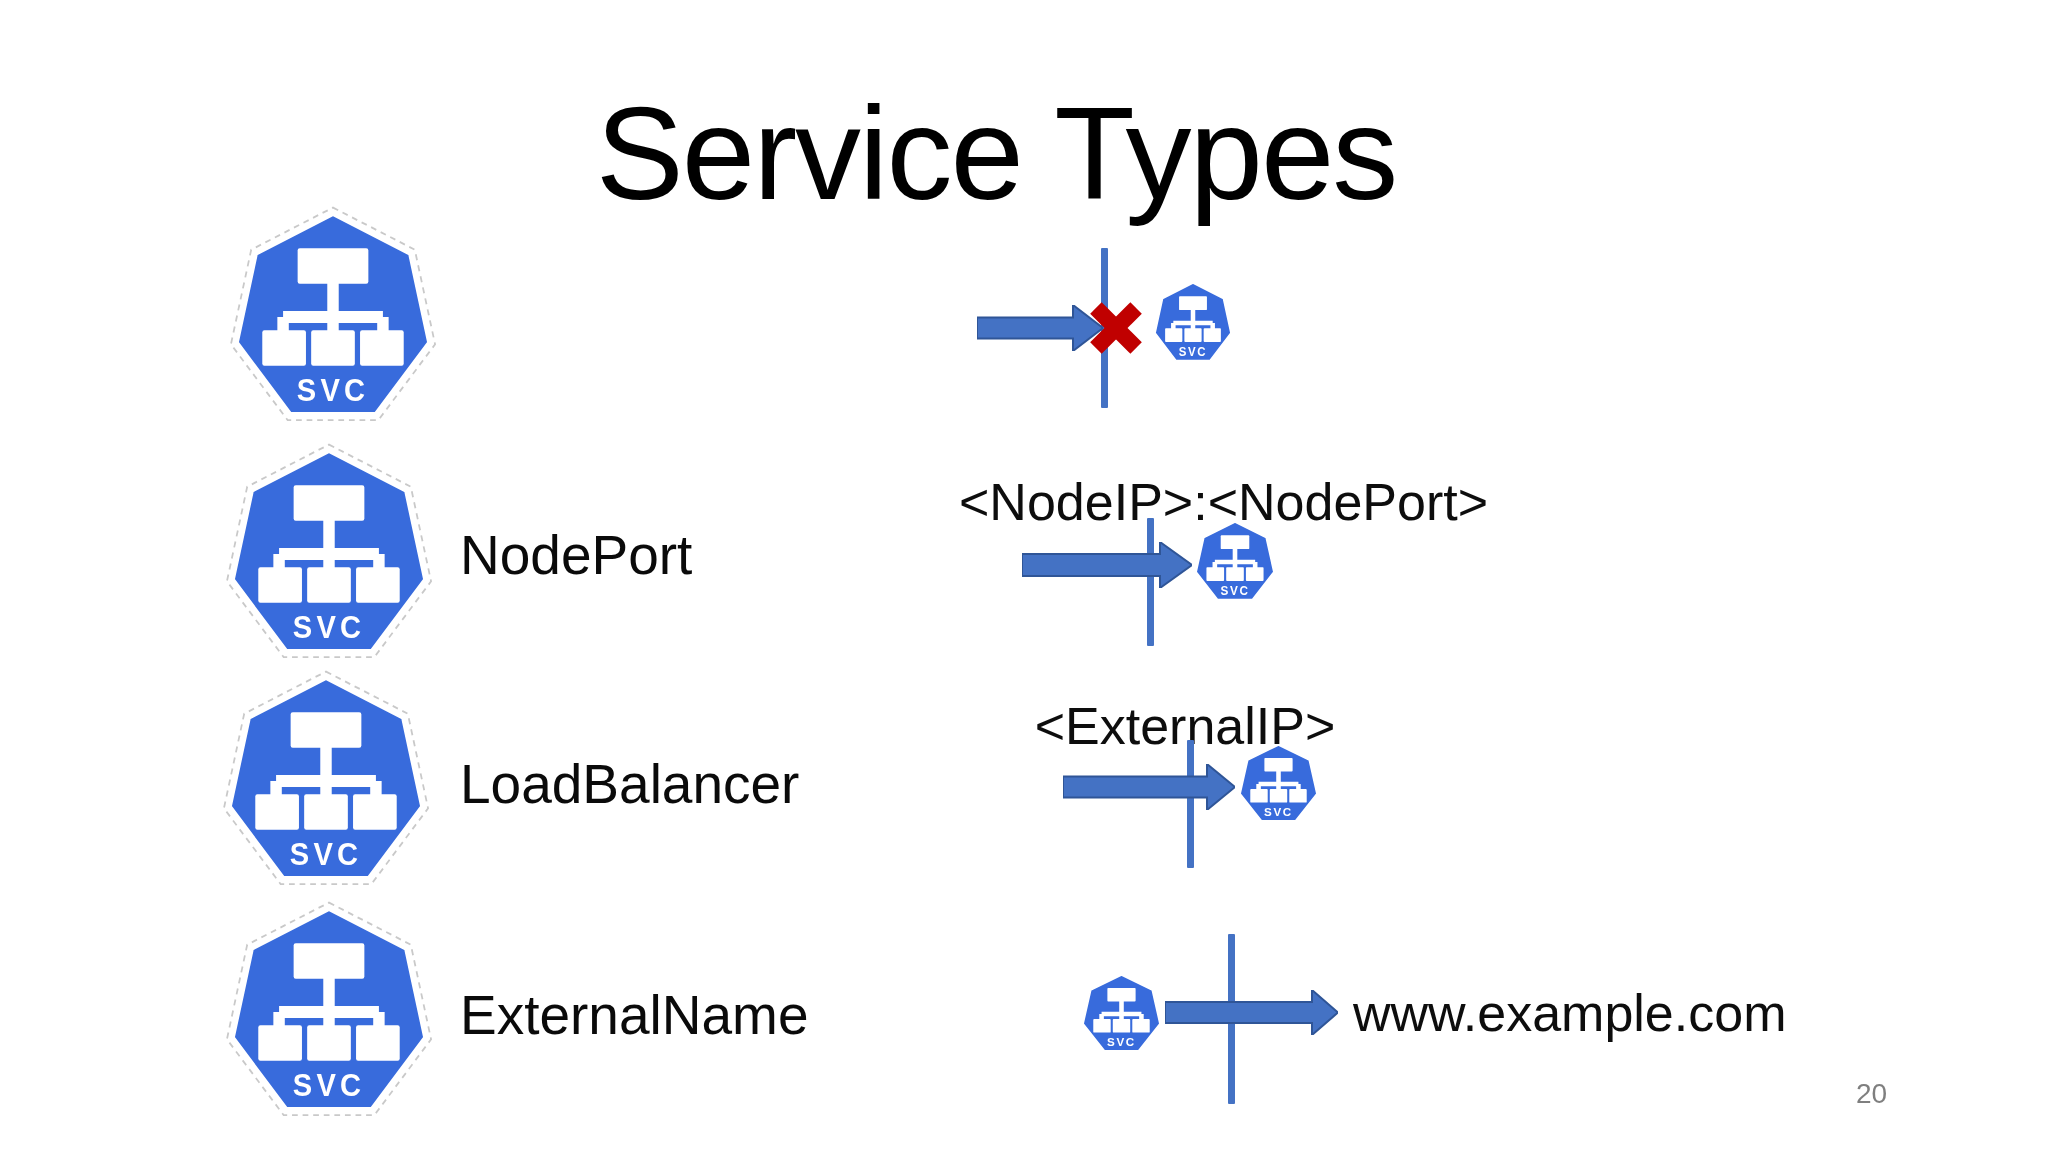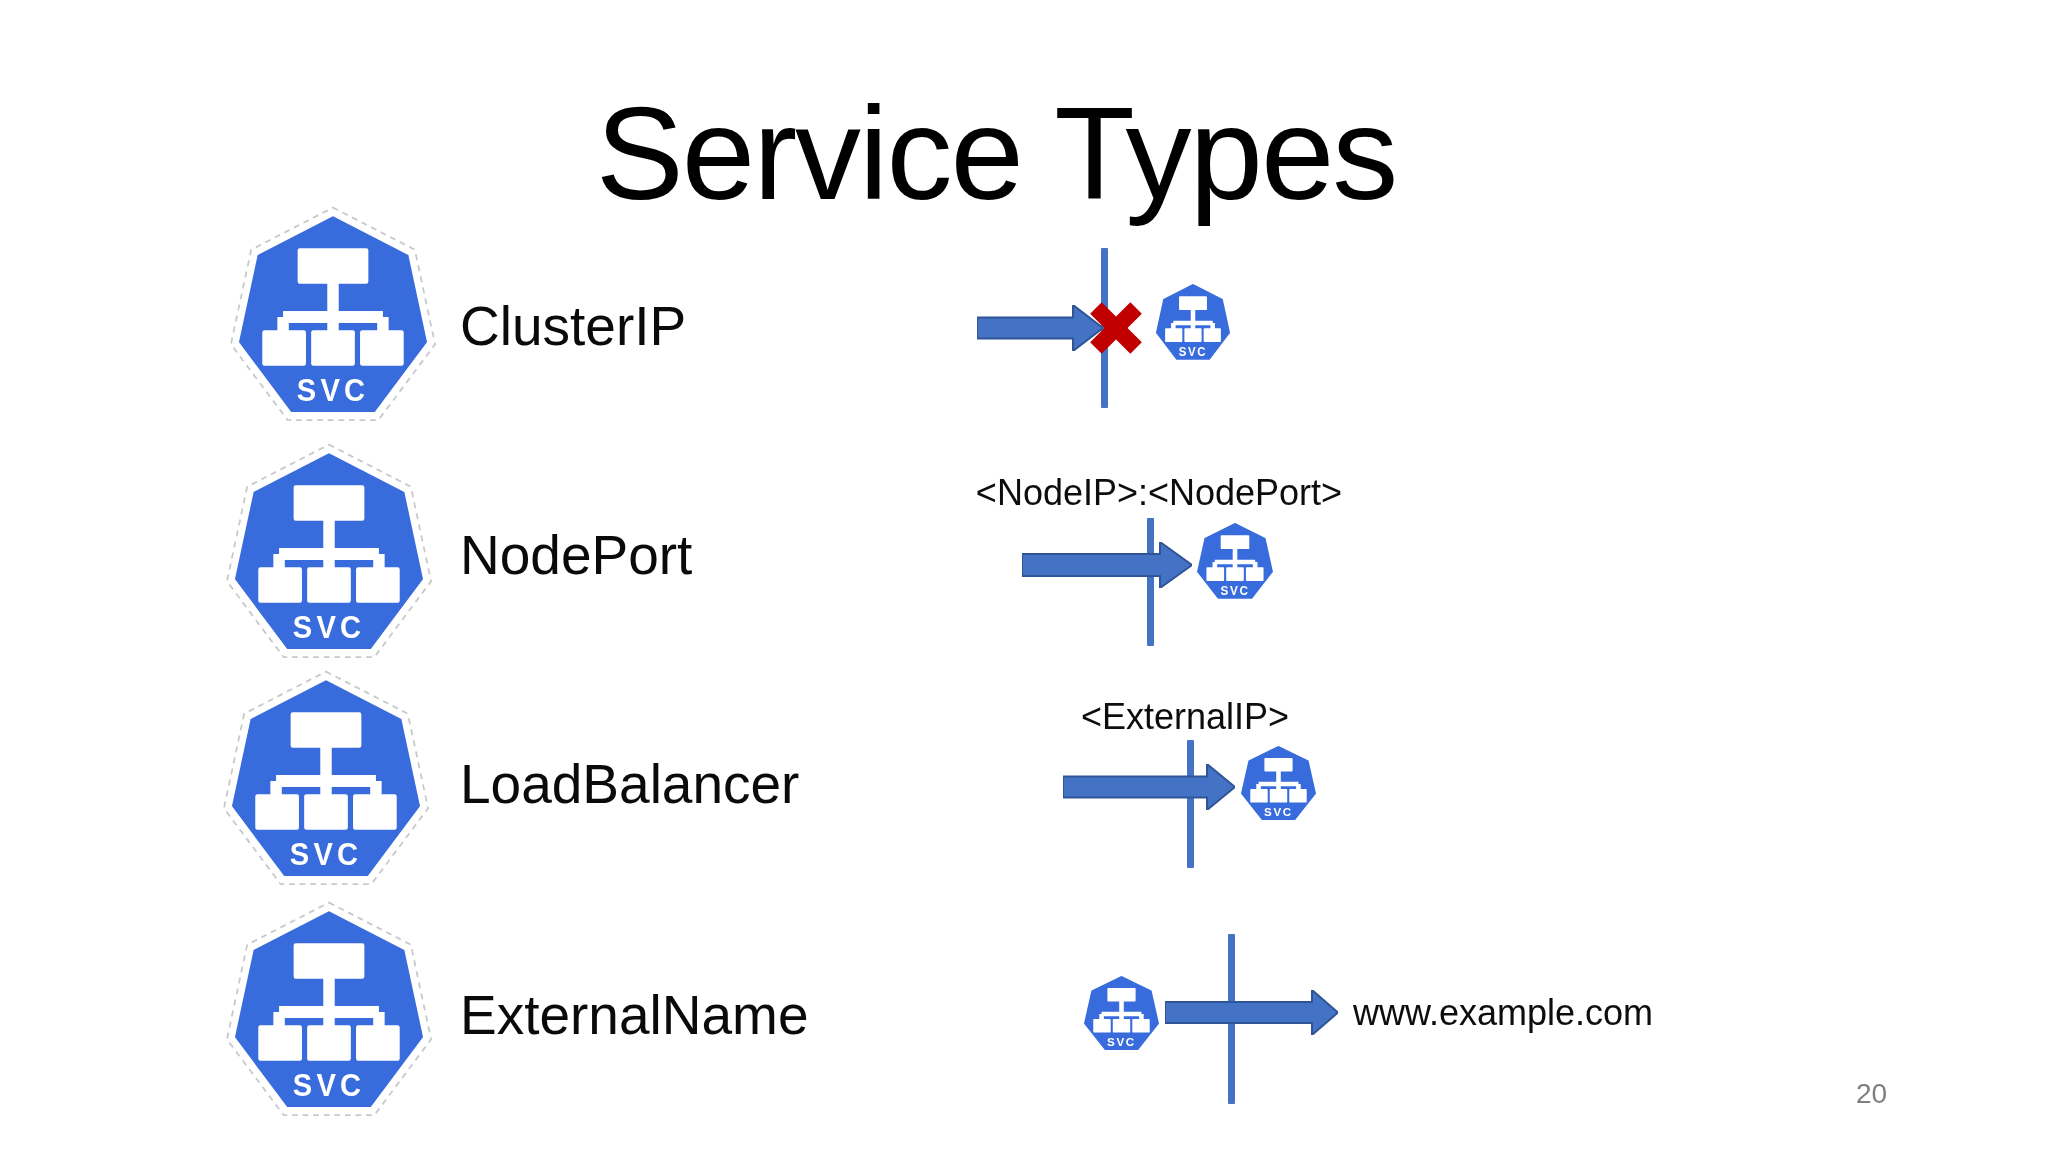--- a/index.html
+++ b/index.html
@@ -13,21 +13,21 @@
          font-size:132px;letter-spacing:-2px;color:#000000;line-height:1.15;
          white-space:nowrap;}
 
   .row-label{left:460px;height:84px;display:flex;align-items:center;
              font-size:55px;color:#0a0a0a;white-space:nowrap;}
   .row-label.r1{top:284px;}
   .row-label.r2{top:513px;}
   .row-label.r3{top:742px;}
   .row-label.r4{top:973px;}
 
-  .annotation{font-size:36px;color:#0d0d0d;text-align:center;white-space:nowrap;}
+  .annotation{font-size:52px;color:#0d0d0d;text-align:center;white-space:nowrap;}
   .ann-nodeport{left:959px;top:472px;width:400px;}
   .ann-loadbalancer{left:985px;top:696px;width:400px;}
   .ann-externalname{left:1353px;top:988px;height:50px;display:flex;
                     align-items:center;text-align:right;}
 
   .vline{width:7px;background:#4472c4;border-radius:1px;}
   .vline.l1{left:1101px;top:248px;height:160px;}
   .vline.l2{left:1147px;top:518px;height:128px;}
   .vline.l3{left:1187px;top:740px;height:128px;}
   .vline.l4{left:1228px;top:934px;height:170px;}
@@ -76,21 +76,20 @@
 <div class="slide">
 
   <div class="abs title">Service Types</div>
 
   <svg class="abs svc svc-big i1" width="208" height="222" viewBox="0 0 100 100" preserveAspectRatio="none">
     <use href="#hept" class="hept-dash" transform="translate(-3,-3) scale(1.06)"></use>
     <use href="#hept" class="hept-fill"></use>
     <use href="#tree"></use>
     <text class="svc-text" x="50" y="88" text-anchor="middle">SVC</text>
   </svg>
-  <div class="abs row-label r1">ClusterIP</div>
 
   <div class="abs vline l1"></div>
   <svg class="abs arrow a1 arrow-svg" width="126" height="46" viewBox="0 0 126 46">
     <polygon points="0,12.5 96,12.5 96,0 126,23 96,46 96,33.5 0,33.5"></polygon>
   </svg>
   <svg class="abs blocked-x" width="58" height="58" viewBox="0 0 100 100">
     <g transform="rotate(45 50 50)" fill="#c00000">
       <rect x="36" y="1" width="28" height="98"></rect>
       <rect x="1" y="36" width="98" height="28"></rect>
     </g>

